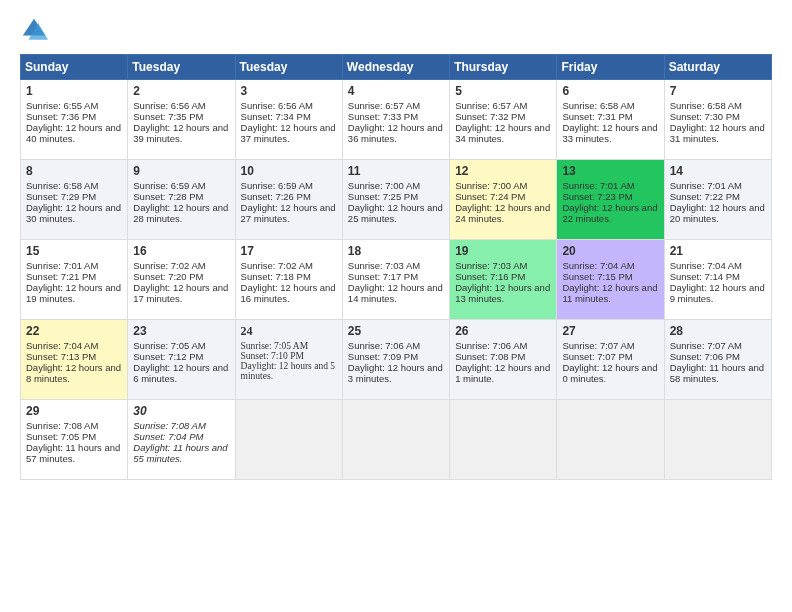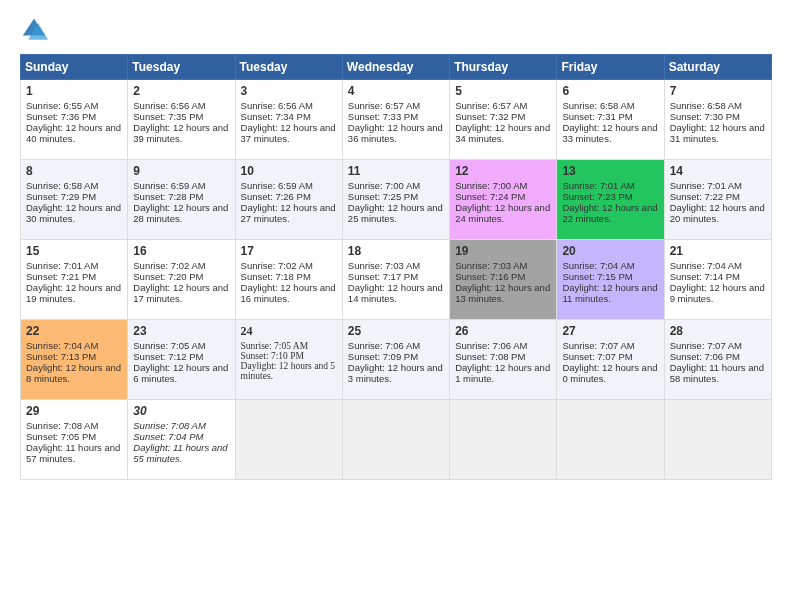--- a/index.html
+++ b/index.html
@@ -137,35 +137,35 @@
           <td style="background: rgb(255, 255, 255);"><span class="day-num">4</span><span>Sunrise: 6:57 AM</span><br><span>Sunset: 7:33 PM</span><br><span>Daylight: 12 hours and 36 minutes.</span></td>
           <td style="background: rgb(255, 255, 255);"><span class="day-num">5</span><span>Sunrise: 6:57 AM</span><br><span>Sunset: 7:32 PM</span><br><span>Daylight: 12 hours and 34 minutes.</span></td>
           <td style="background: rgb(255, 255, 255);"><span class="day-num">6</span><span>Sunrise: 6:58 AM</span><br><span>Sunset: 7:31 PM</span><br><span>Daylight: 12 hours and 33 minutes.</span></td>
           <td style="background: rgb(255, 255, 255);"><span class="day-num">7</span><span>Sunrise: 6:58 AM</span><br><span>Sunset: 7:30 PM</span><br><span>Daylight: 12 hours and 31 minutes.</span></td>
         </tr>
         <tr>
           <td style="background: rgb(240, 244, 248);"><span class="day-num">8</span><span>Sunrise: 6:58 AM</span><br><span>Sunset: 7:29 PM</span><br><span>Daylight: 12 hours and 30 minutes.</span></td>
           <td style="background: rgb(240, 244, 248);"><span class="day-num">9</span><span>Sunrise: 6:59 AM</span><br><span>Sunset: 7:28 PM</span><br><span>Daylight: 12 hours and 28 minutes.</span></td>
           <td style="background: rgb(240, 244, 248);"><span class="day-num">10</span><span>Sunrise: 6:59 AM</span><br><span>Sunset: 7:26 PM</span><br><span>Daylight: 12 hours and 27 minutes.</span></td>
           <td style="background: rgb(240, 244, 248);"><span class="day-num">11</span><span>Sunrise: 7:00 AM</span><br><span>Sunset: 7:25 PM</span><br><span>Daylight: 12 hours and 25 minutes.</span></td>
-          <td style="background: #f0abfc;"><span class="day-num">12</span><span>Sunrise: 7:00 AM</span><br><span>Sunset: 7:24 PM</span><br><span>Daylight: 12 hours and 24 minutes.</span></td>
+          <td style="background: #fef9c3;"><span class="day-num">12</span><span>Sunrise: 7:00 AM</span><br><span>Sunset: 7:24 PM</span><br><span>Daylight: 12 hours and 24 minutes.</span></td>
           <td style="background: #22c55e;"><span class="day-num">13</span><span>Sunrise: 7:01 AM</span><br><span>Sunset: 7:23 PM</span><br><span>Daylight: 12 hours and 22 minutes.</span></td>
           <td style="background: rgb(240, 244, 248);"><span class="day-num">14</span><span>Sunrise: 7:01 AM</span><br><span>Sunset: 7:22 PM</span><br><span>Daylight: 12 hours and 20 minutes.</span></td>
         </tr>
         <tr>
           <td style="background: rgb(255, 255, 255);"><span class="day-num">15</span><span>Sunrise: 7:01 AM</span><br><span>Sunset: 7:21 PM</span><br><span>Daylight: 12 hours and 19 minutes.</span></td>
           <td style="background: rgb(255, 255, 255);"><span class="day-num">16</span><span>Sunrise: 7:02 AM</span><br><span>Sunset: 7:20 PM</span><br><span>Daylight: 12 hours and 17 minutes.</span></td>
           <td style="background: rgb(255, 255, 255);"><span class="day-num">17</span><span>Sunrise: 7:02 AM</span><br><span>Sunset: 7:18 PM</span><br><span>Daylight: 12 hours and 16 minutes.</span></td>
           <td style="background: rgb(255, 255, 255);"><span class="day-num">18</span><span>Sunrise: 7:03 AM</span><br><span>Sunset: 7:17 PM</span><br><span>Daylight: 12 hours and 14 minutes.</span></td>
-          <td style="background: #a3a3a3;"><span class="day-num">19</span><span>Sunrise: 7:03 AM</span><br><span>Sunset: 7:16 PM</span><br><span>Daylight: 12 hours and 13 minutes.</span></td>
+          <td style="background: #86efac;"><span class="day-num">19</span><span>Sunrise: 7:03 AM</span><br><span>Sunset: 7:16 PM</span><br><span>Daylight: 12 hours and 13 minutes.</span></td>
           <td style="background: #c4b5fd;"><span class="day-num">20</span><span>Sunrise: 7:04 AM</span><br><span>Sunset: 7:15 PM</span><br><span>Daylight: 12 hours and 11 minutes.</span></td>
           <td style="background: rgb(255, 255, 255);"><span class="day-num">21</span><span>Sunrise: 7:04 AM</span><br><span>Sunset: 7:14 PM</span><br><span>Daylight: 12 hours and 9 minutes.</span></td>
         </tr>
         <tr>
-          <td style="background: #fdba74;"><span class="day-num">22</span><span>Sunrise: 7:04 AM</span><br><span>Sunset: 7:13 PM</span><br><span>Daylight: 12 hours and 8 minutes.</span></td>
+          <td style="background: #fef9c3;"><span class="day-num">22</span><span>Sunrise: 7:04 AM</span><br><span>Sunset: 7:13 PM</span><br><span>Daylight: 12 hours and 8 minutes.</span></td>
           <td style="background: rgb(240, 244, 248);"><span class="day-num">23</span><span>Sunrise: 7:05 AM</span><br><span>Sunset: 7:12 PM</span><br><span>Daylight: 12 hours and 6 minutes.</span></td>
           <td style="background: rgb(240, 244, 248); font-family: Liberation Serif, serif;"><span class="day-num">24</span><span>Sunrise: 7:05 AM</span><br><span>Sunset: 7:10 PM</span><br><span>Daylight: 12 hours and 5 minutes.</span></td>
           <td style="background: rgb(240, 244, 248);"><span class="day-num">25</span><span>Sunrise: 7:06 AM</span><br><span>Sunset: 7:09 PM</span><br><span>Daylight: 12 hours and 3 minutes.</span></td>
           <td style="background: rgb(240, 244, 248);"><span class="day-num">26</span><span>Sunrise: 7:06 AM</span><br><span>Sunset: 7:08 PM</span><br><span>Daylight: 12 hours and 1 minute.</span></td>
           <td style="background: rgb(240, 244, 248);"><span class="day-num">27</span><span>Sunrise: 7:07 AM</span><br><span>Sunset: 7:07 PM</span><br><span>Daylight: 12 hours and 0 minutes.</span></td>
           <td style="background: rgb(240, 244, 248);"><span class="day-num">28</span><span>Sunrise: 7:07 AM</span><br><span>Sunset: 7:06 PM</span><br><span>Daylight: 11 hours and 58 minutes.</span></td>
         </tr>
         <tr>
           <td style="background: rgb(255, 255, 255);"><span class="day-num">29</span><span>Sunrise: 7:08 AM</span><br><span>Sunset: 7:05 PM</span><br><span>Daylight: 11 hours and 57 minutes.</span></td>
           <td style="background: rgb(255, 255, 255); font-style: italic;"><span class="day-num">30</span><span>Sunrise: 7:08 AM</span><br><span>Sunset: 7:04 PM</span><br><span>Daylight: 11 hours and 55 minutes.</span></td>

